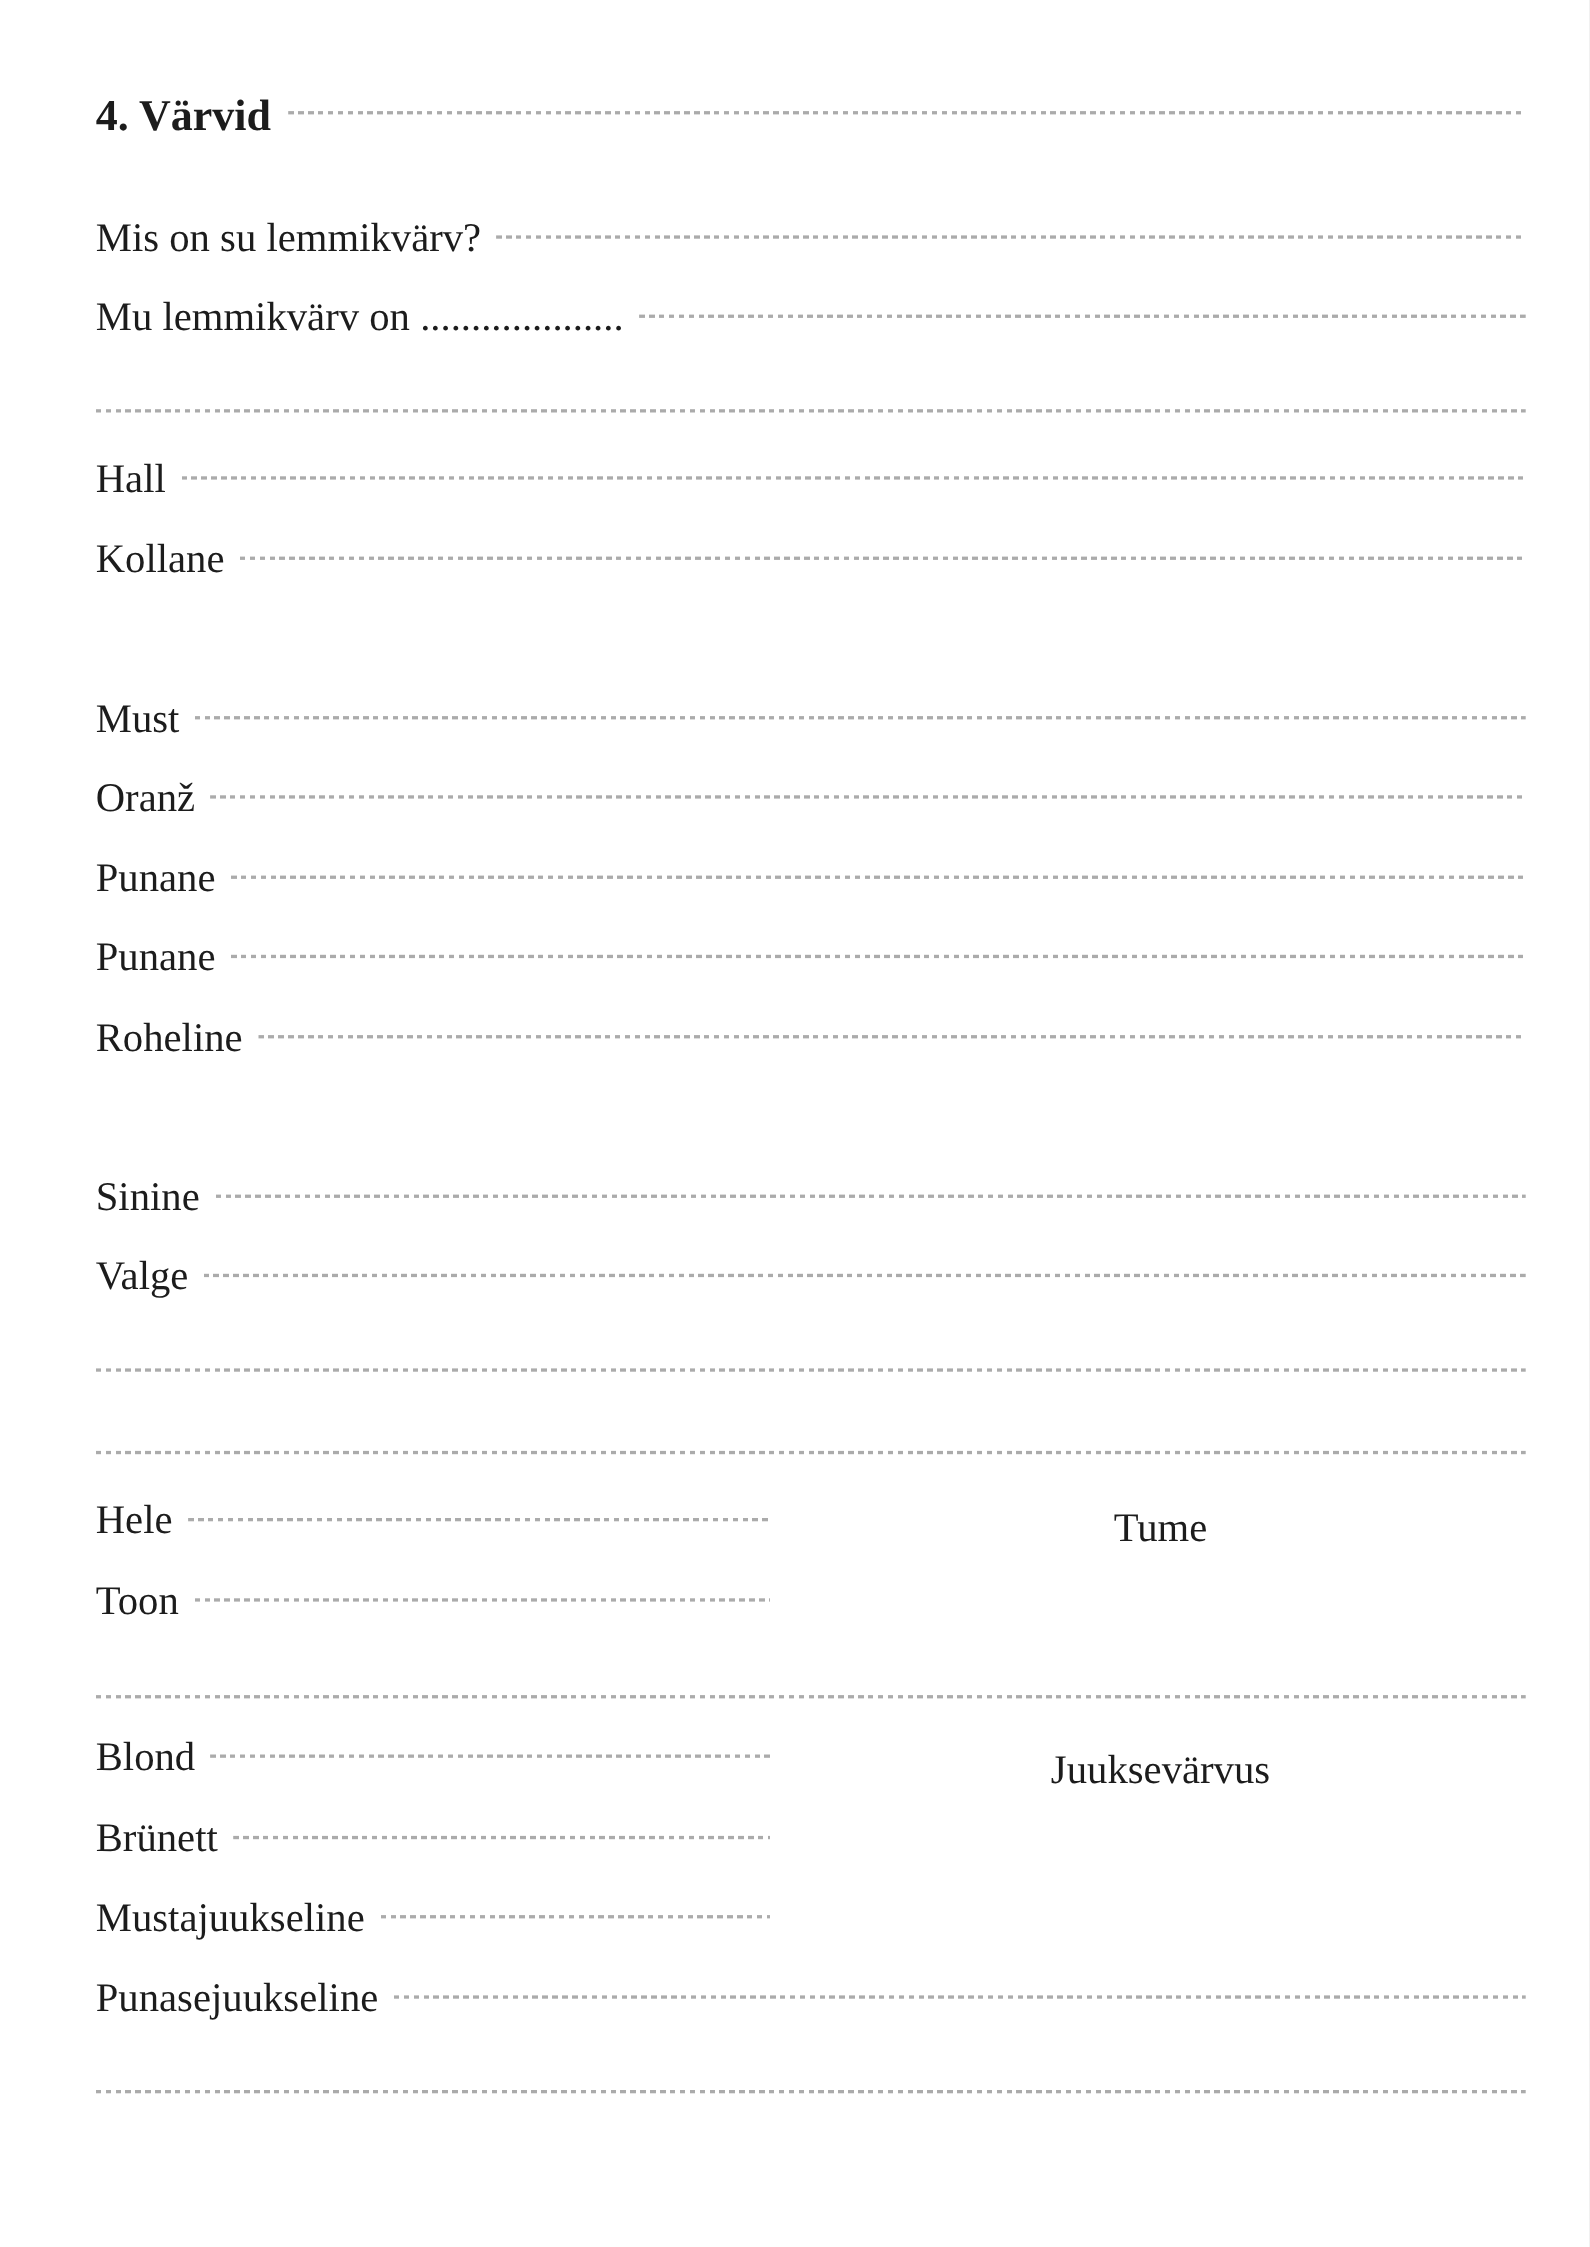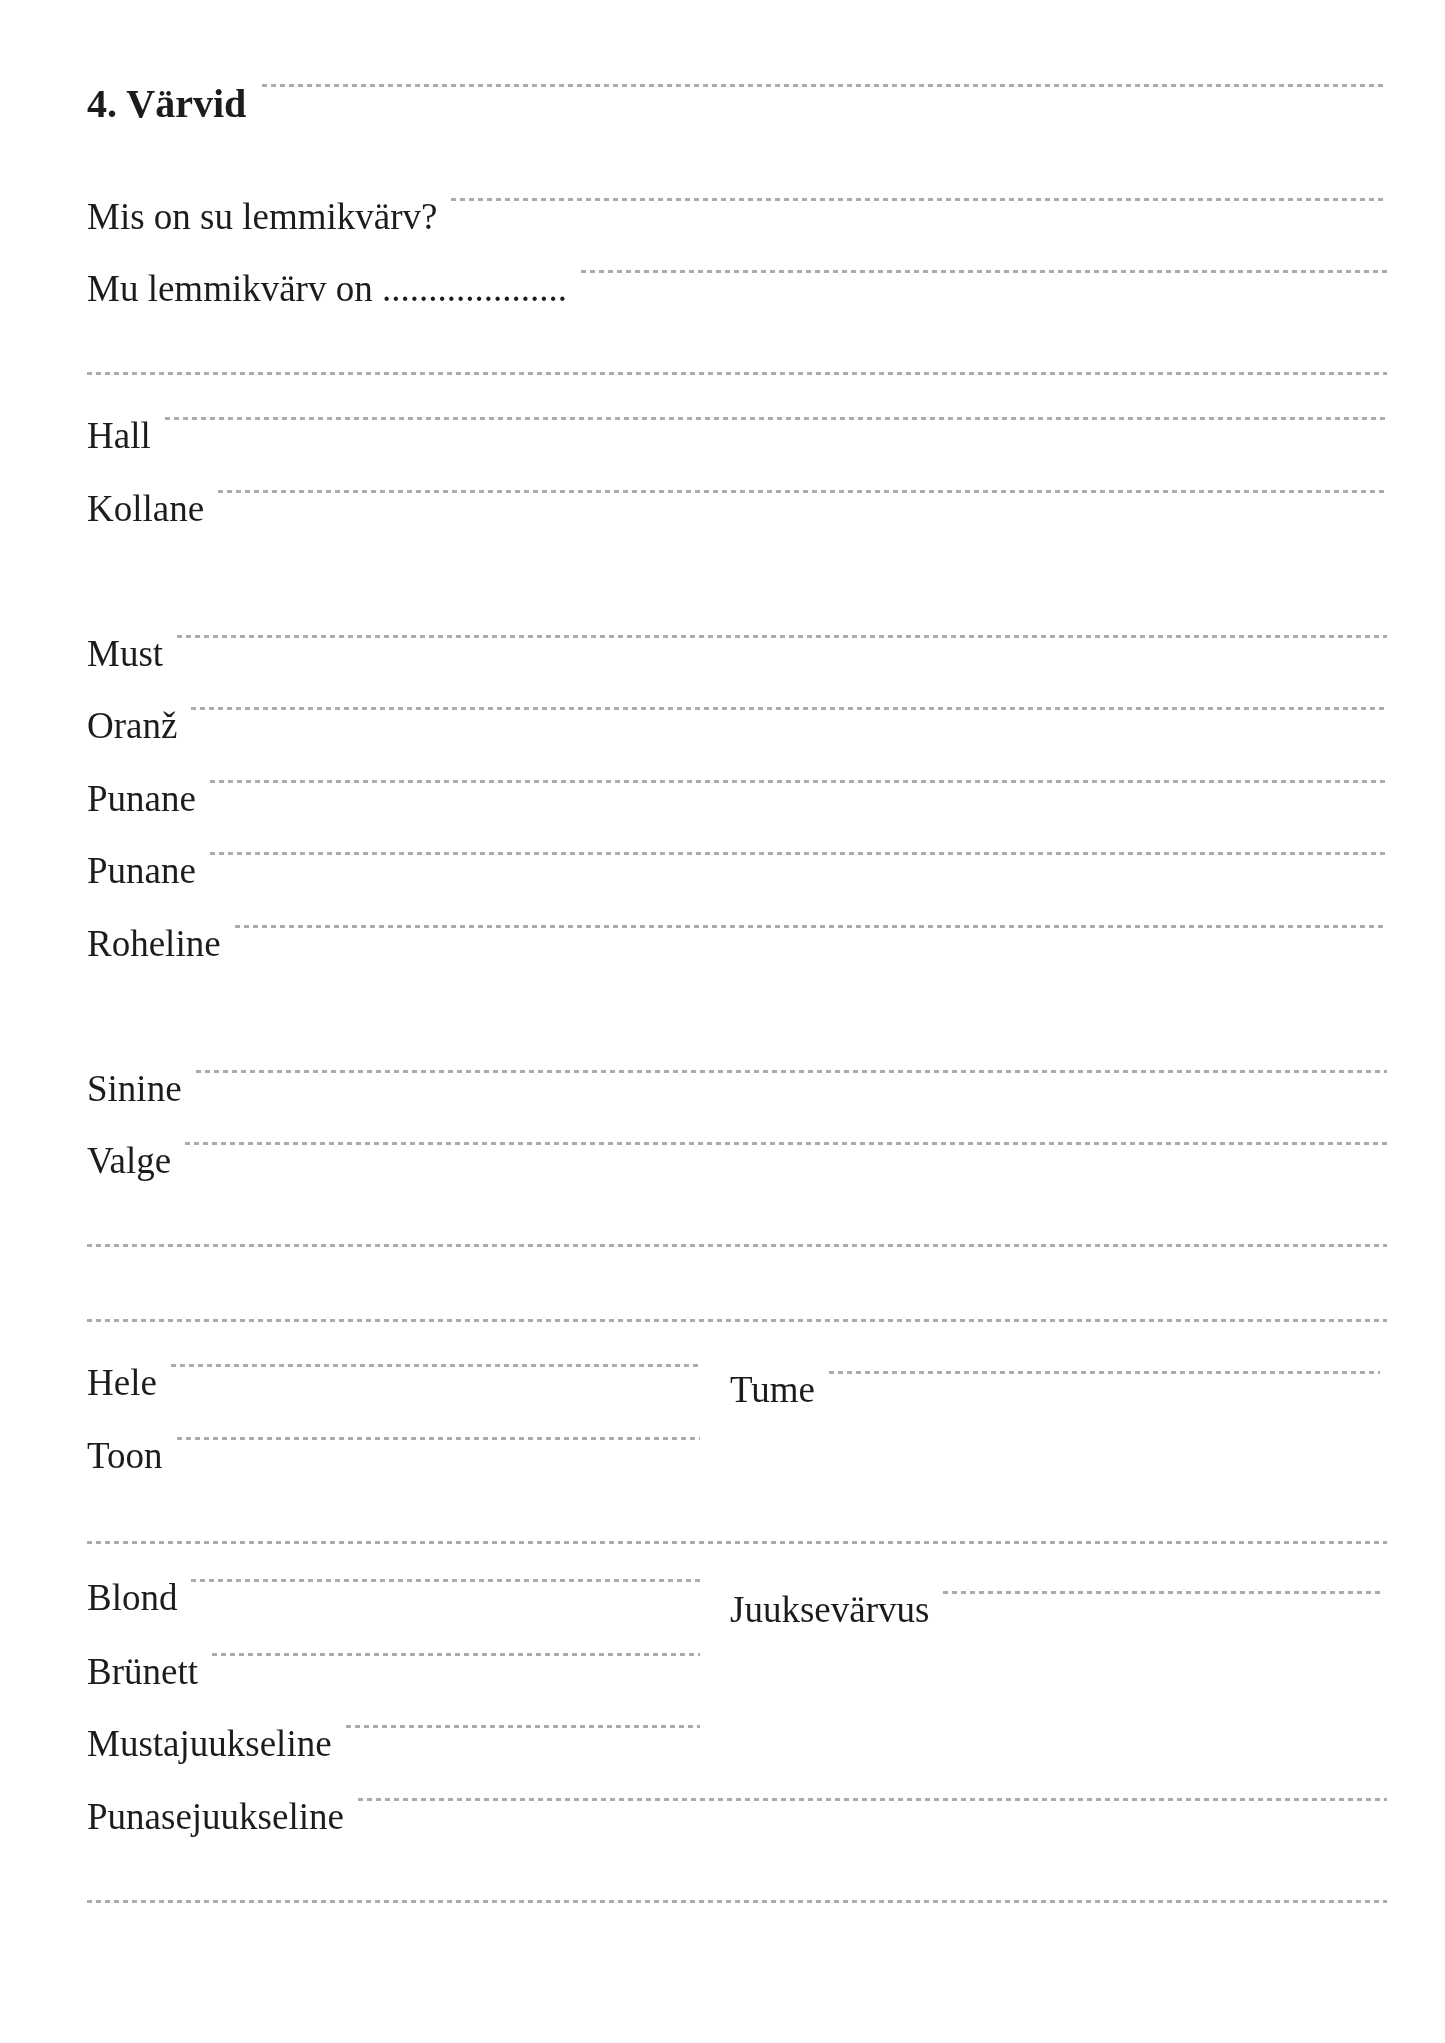--- a/index.html
+++ b/index.html
@@ -18,21 +18,21 @@
     font-family: "Liberation Serif", serif;
     color: var(--text-color);
     overflow: hidden;
   }
   .row {
     position: absolute;
     left: 87px;
     right: 58px;
     height: 37px;
     display: flex;
-    align-items: flex-start;
+    align-items: center;
     font-size: 37px;
     line-height: 1;
   }
   .row .label { white-space: nowrap; }
   .dashline {
     flex: 1;
     height: 3px;
     margin-left: 14px;
     margin-bottom: 3px;
     background: repeating-linear-gradient(90deg,
@@ -49,21 +49,21 @@
   .title-row .dashline { margin-bottom: 4px; margin-left: 16px; }
   .hr {
     position: absolute;
     left: 87px;
     right: 58px;
     height: 3px;
     background: repeating-linear-gradient(90deg,
       var(--dash-color) 0 5px, transparent 5px 9px);
   }
   .col-left { left: 87px; right: auto; width: 613px; }
-  .col-right { left: 730px; right: 65px; }
+  .col-right { left: 730px; right: 65px; flex-direction: column; }
 </style>
 </head>
 <body>
 
 <div class="page">
 
   <div class="row title-row" style="top:84px">
     <h1 class="title">4. Värvid</h1>
     <span class="dashline"></span>
   </div>

